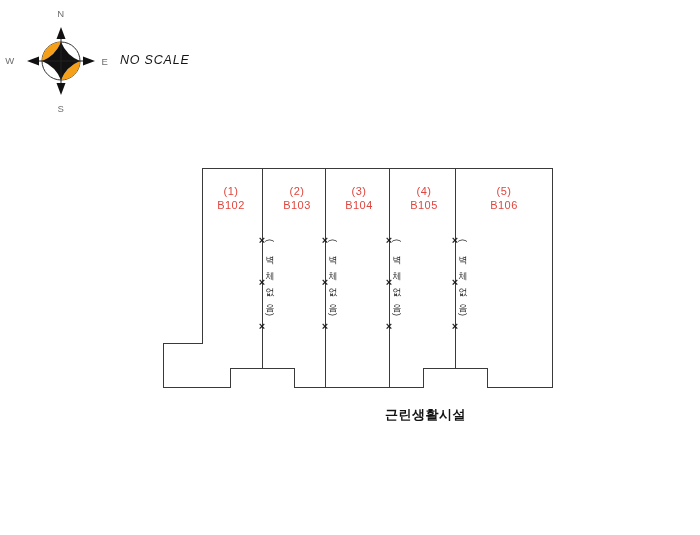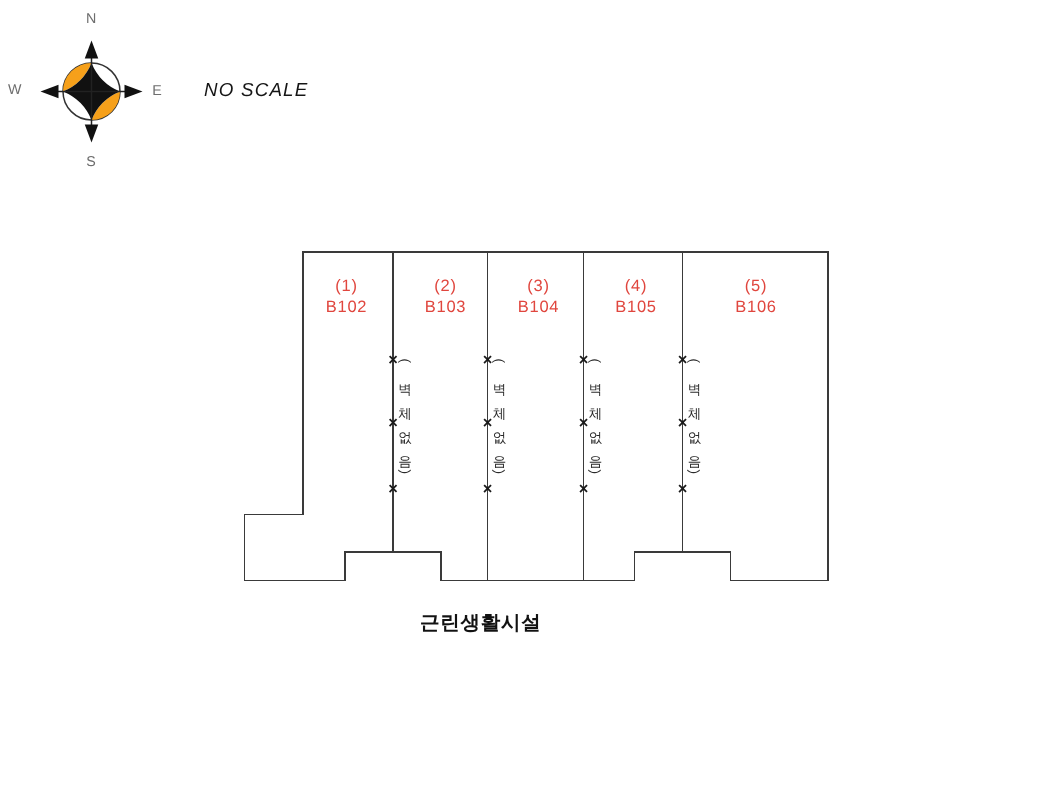--- a/index.html
+++ b/index.html
@@ -12,21 +12,20 @@
   .compass{position:absolute;left:6px;top:6px;width:110px;height:110px;}
   .compass svg{position:absolute;left:0;top:0;}
   .dir-label{
     position:absolute;transform:translate(-50%,-50%);
     font-size:9.5px;color:var(--compass-label,#6e6e6e);letter-spacing:0.5px;
   }
   .no-scale{
     position:absolute;left:120px;top:53px;
     font-size:12.5px;font-style:italic;letter-spacing:0.8px;color:#151515;
     white-space:nowrap;
-    margin-left:16px;
   }
   
   .plan-lines{position:absolute;left:0;top:0;}
   
   .unit-label{
     position:absolute;top:185px;width:80px;text-align:center;
     color:var(--unit-label,#e0463e);font-size:11px;line-height:13.5px;
     letter-spacing:0.5px;white-space:nowrap;
   }
   
@@ -35,21 +34,21 @@
     writing-mode:vertical-rl;text-orientation:mixed;
     font-size:9px;letter-spacing:7px;color:#2a2a2a;line-height:10px;
     white-space:nowrap;
   }
   .x-mark{
     position:absolute;transform:translate(-50%,-54%);
     font-size:11px;font-weight:bold;color:#1a1a1a;line-height:1;
   }
   
   .caption{
-    position:absolute;left:280px;top:406px;width:186px;text-align:left;
+    position:absolute;left:280px;top:406px;width:186px;text-align:right;
     font-size:13px;font-weight:bold;color:#121212;line-height:17px;
     letter-spacing:0.5px;white-space:nowrap;
   }
 </style>
 </head>
 <body>
 
 <div id="screen">
 
   <div class="compass">

